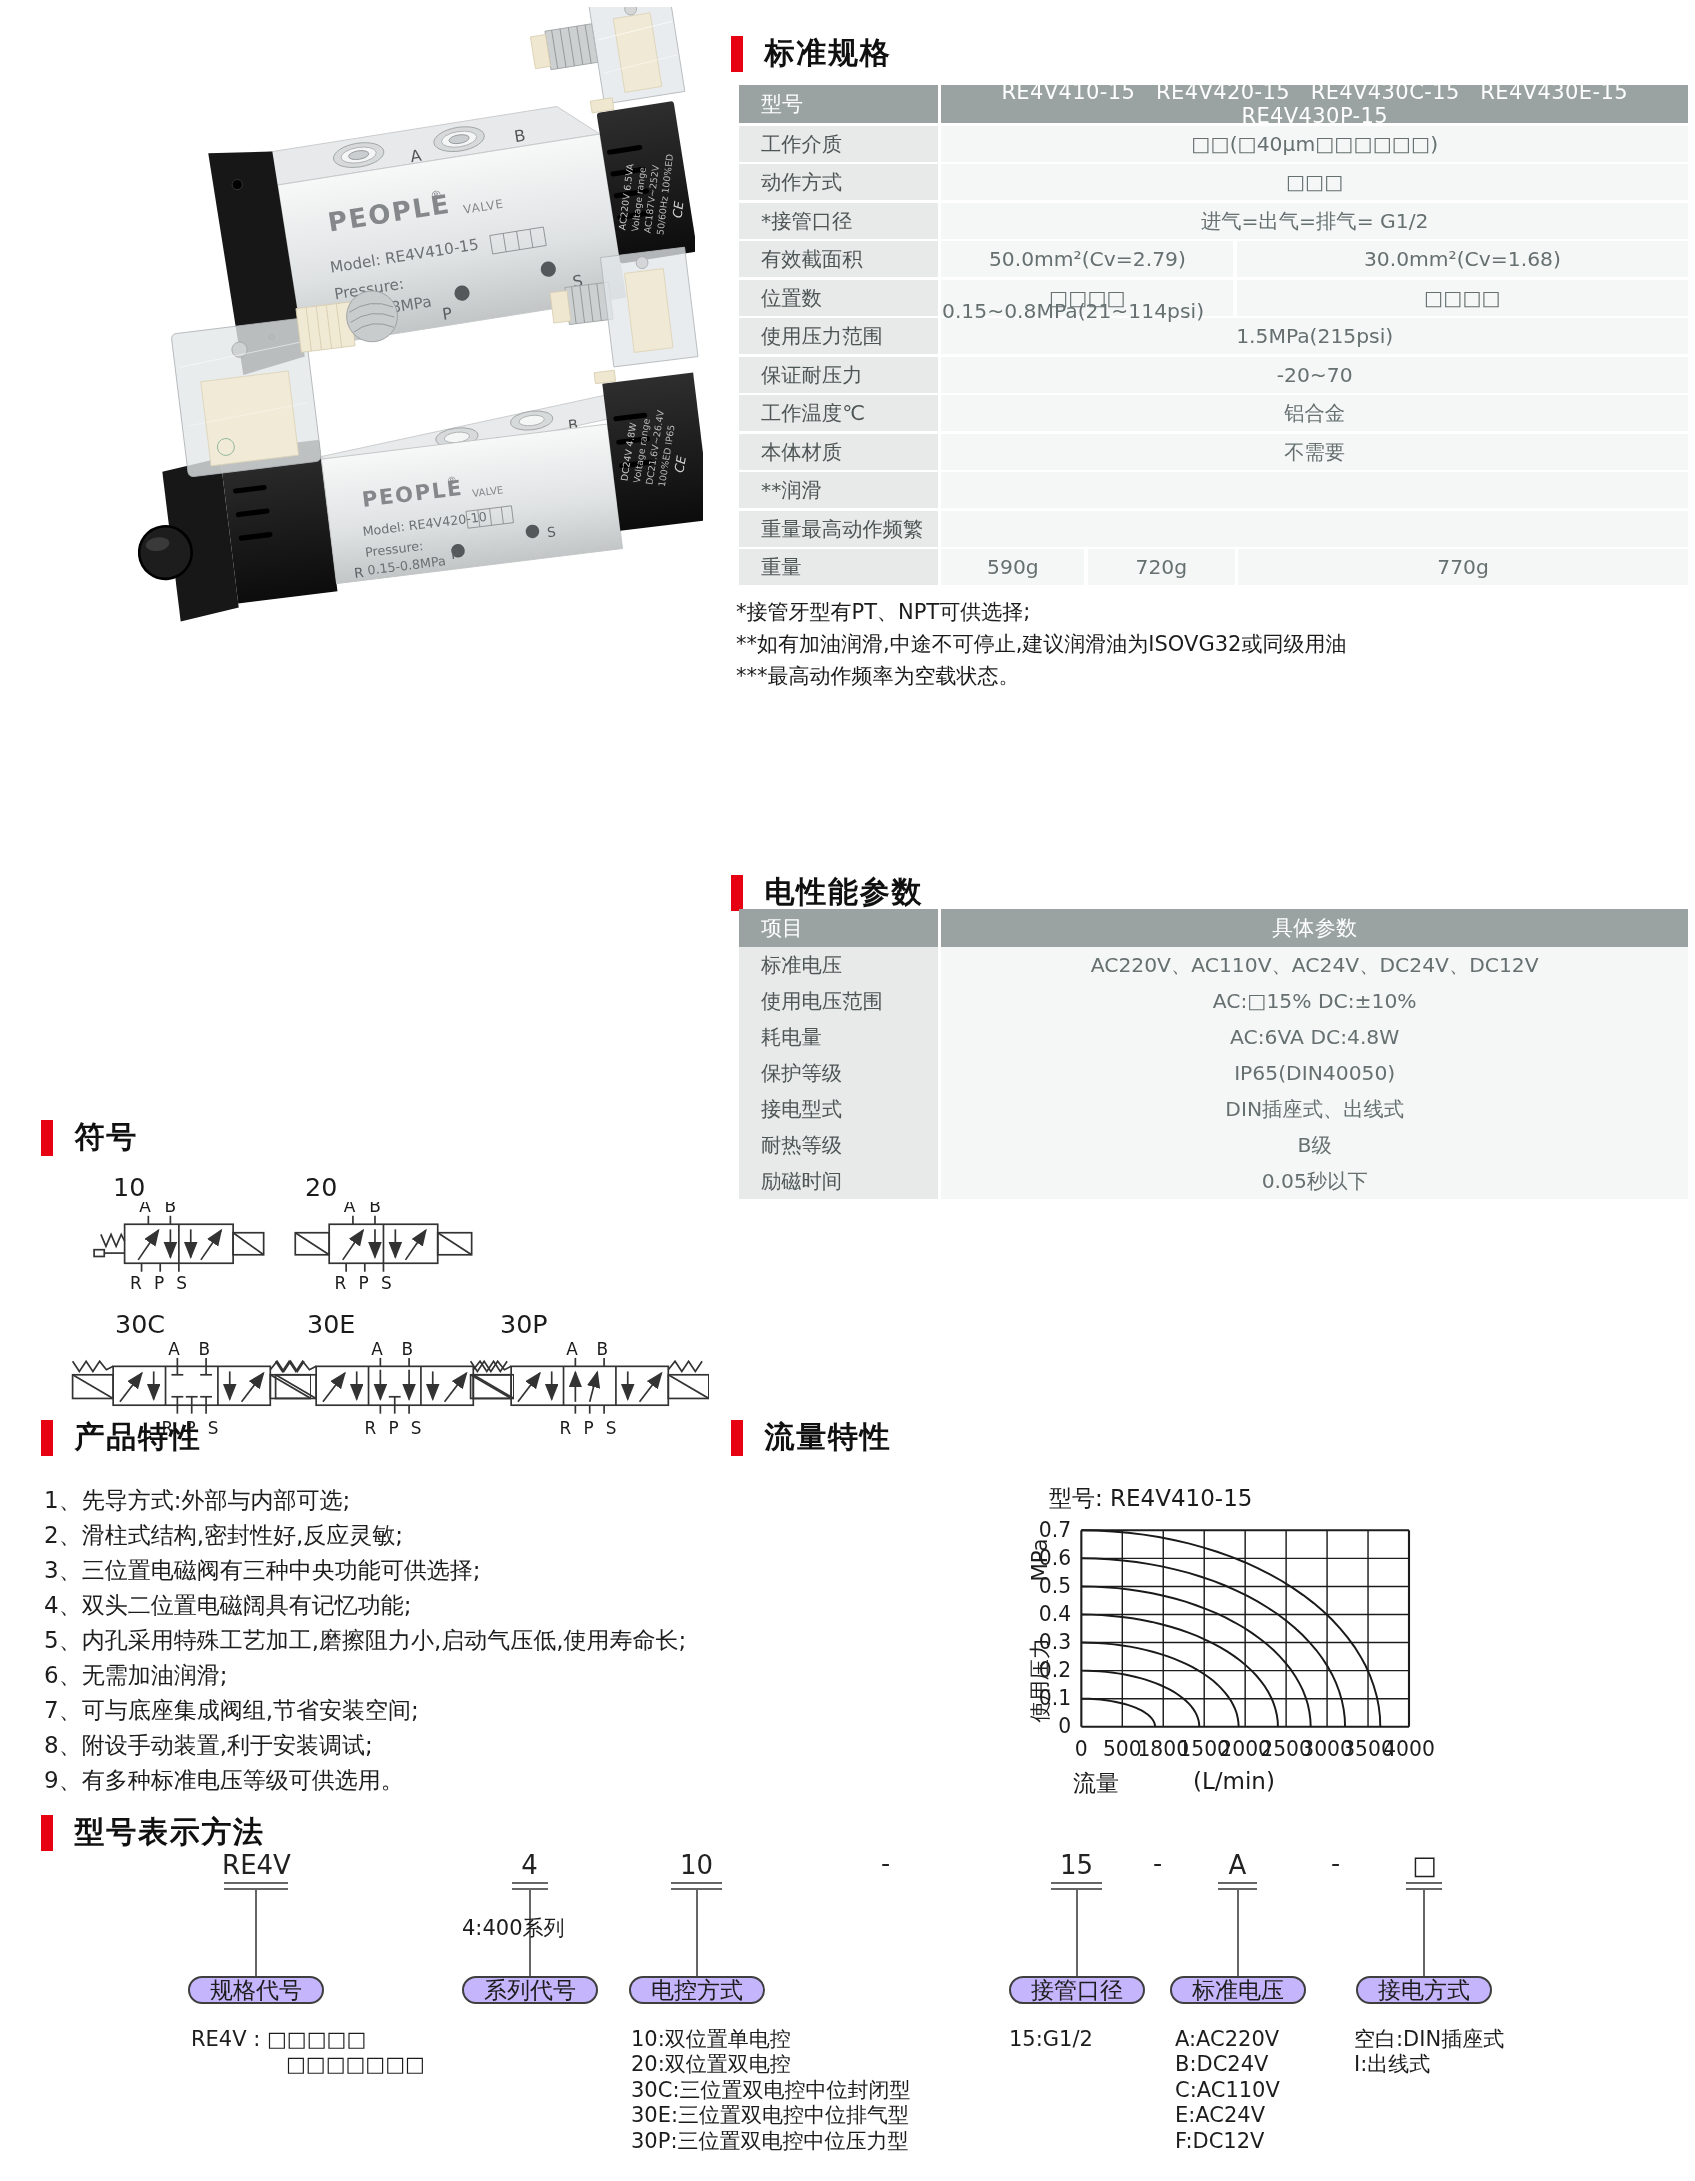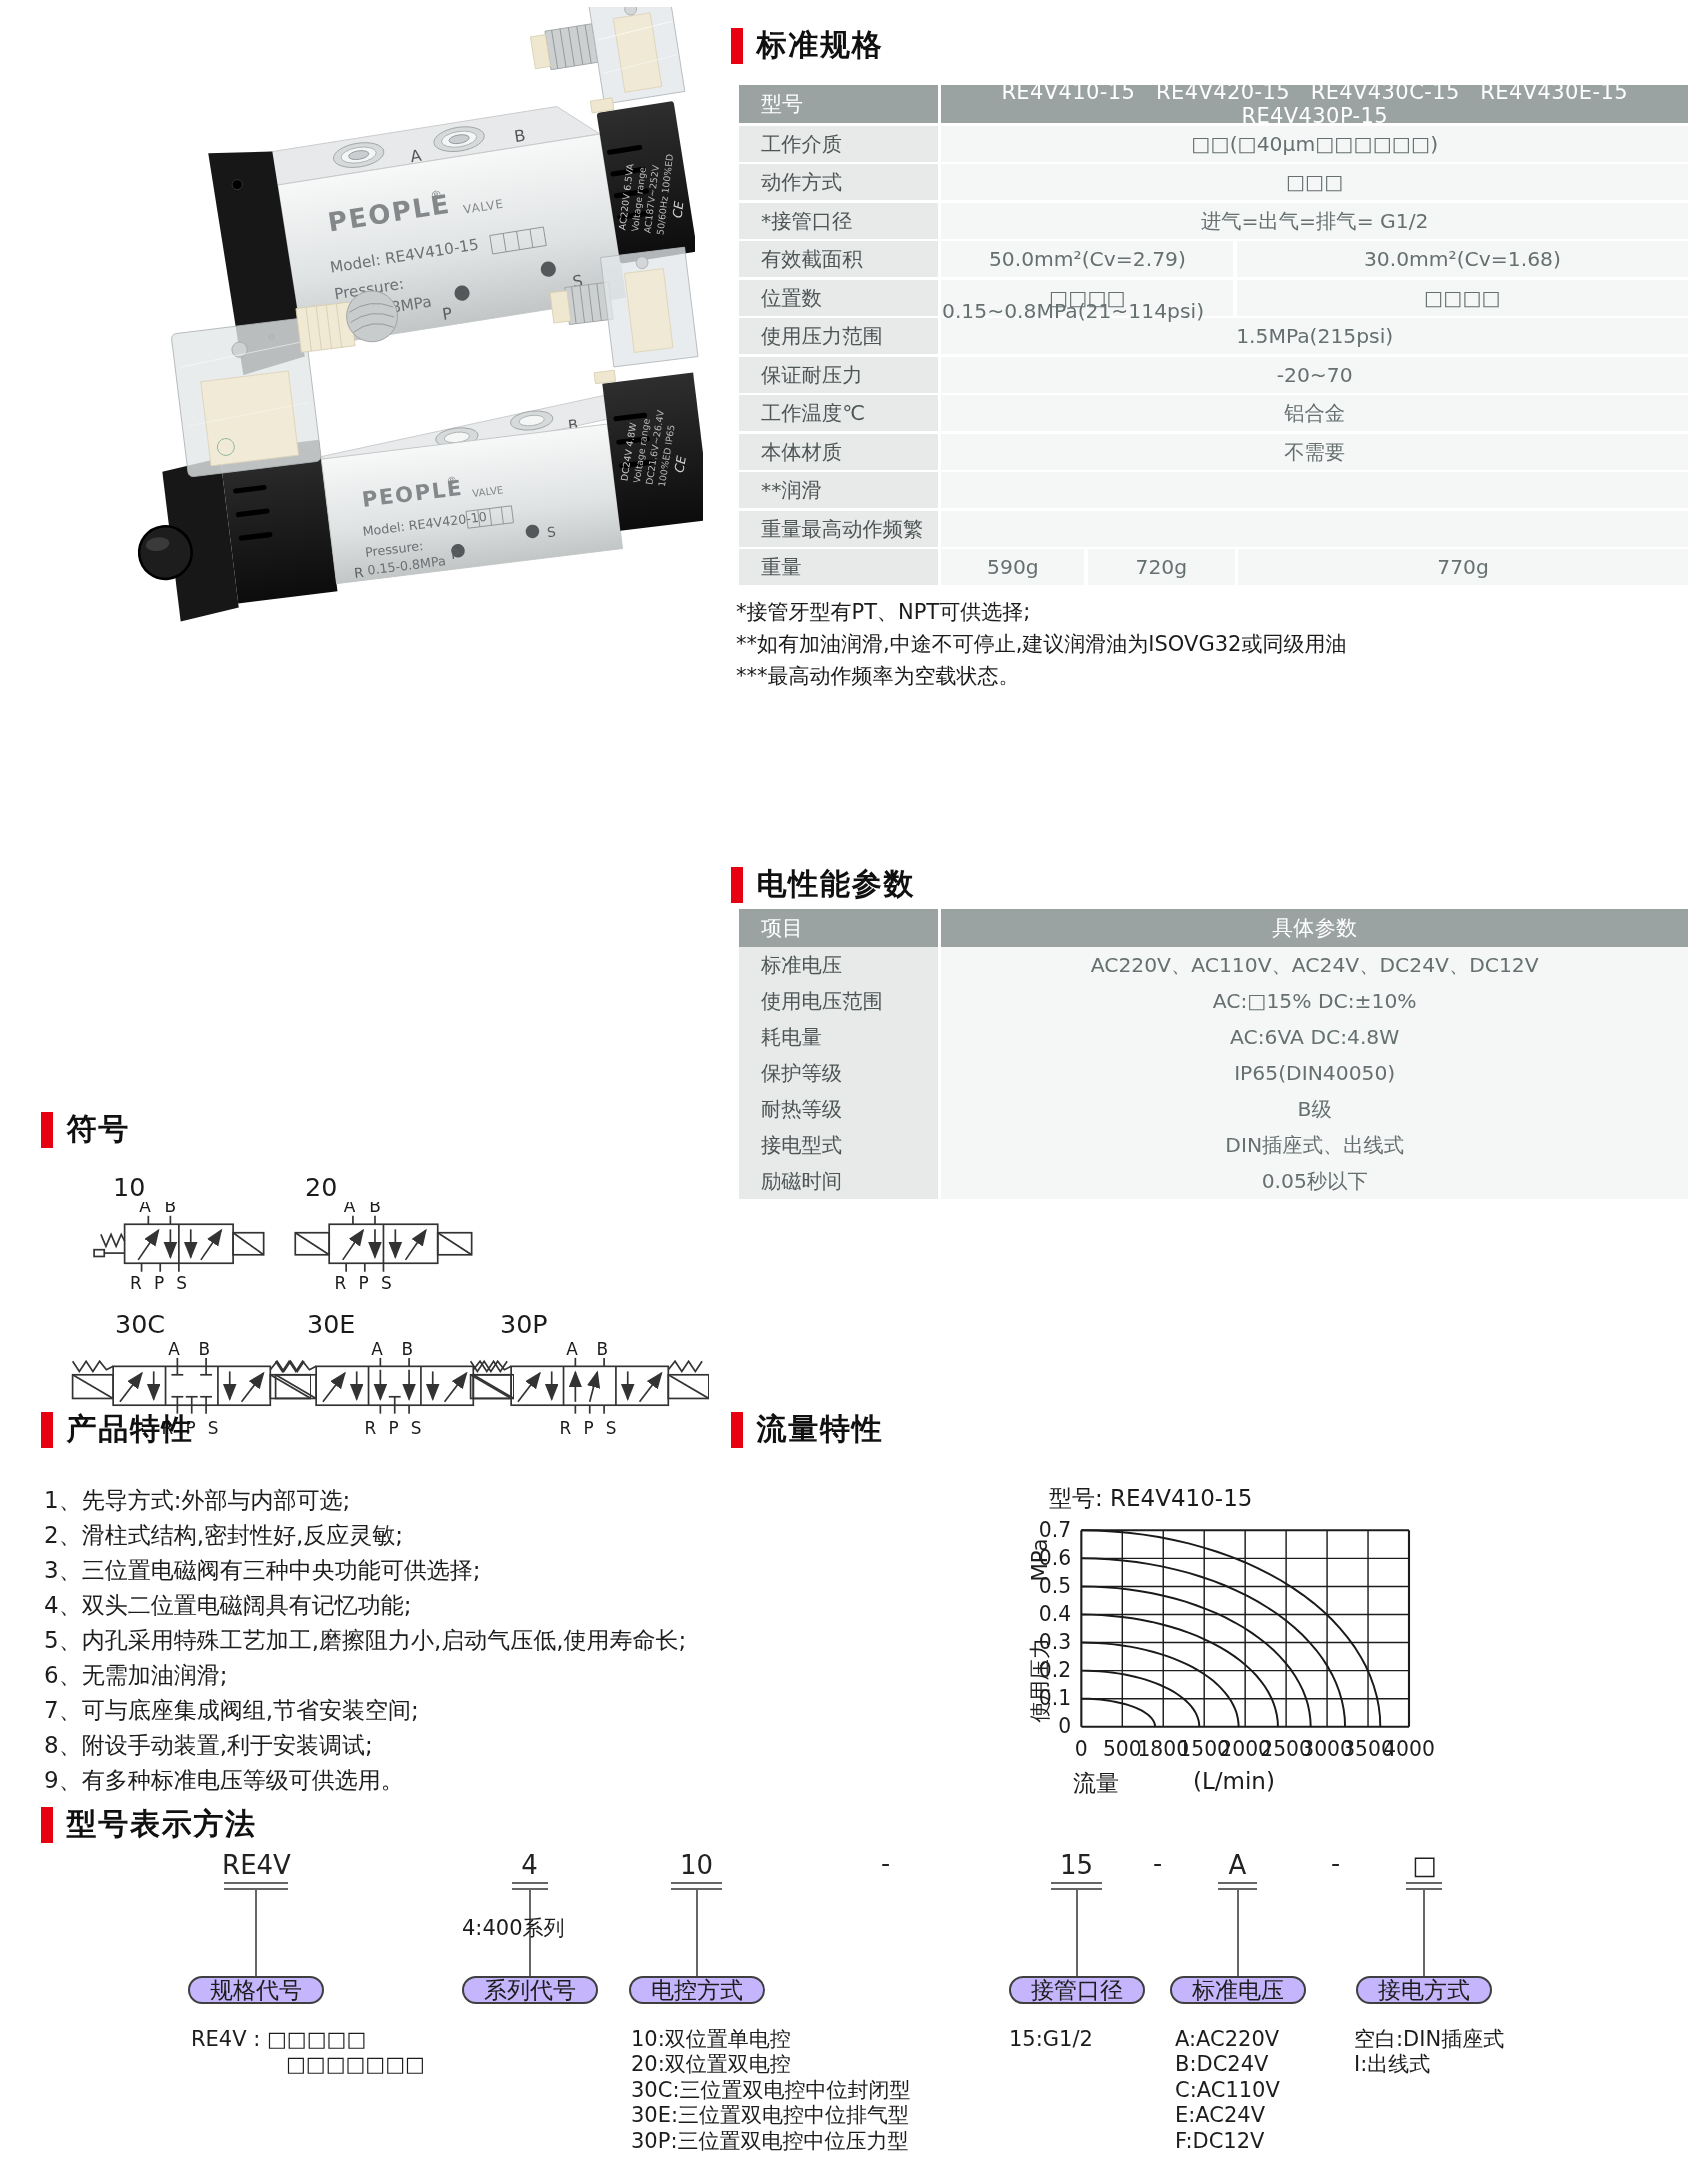--- a/index.html
+++ b/index.html
@@ -1,21 +1,21 @@
 <!DOCTYPE html>
 <html style="font-size:13.6px"><head>
 <meta charset="utf-8">
 <style>
   html,body{margin:0;padding:0;background:#fff;}
   .page{position:relative;width:1695px;height:2182px;background:#ffffff;overflow:hidden;
         font-family:"DejaVu Sans",sans-serif;color:#222;}
   
   .sec{position:absolute;display:flex;align-items:center;gap:13.6px;}
   .sec .bar{width:12px;height:36px;background:#e60012;}
-  .sec h2{margin:0;font-size:30px;font-weight:bold;color:#101010;letter-spacing:1.7px;}
+  .sec h2{margin:8px;font-size:30px;font-weight:bold;color:#101010;letter-spacing:1.7px;}
   
   .tbl{position:absolute;font-size:20.3px;color:#667070;}
   .tr{display:flex;margin-bottom:2.5px;}
   .tl{flex:0 0 199px;background:#e8eaea;color:#4e5555;display:flex;align-items:center;
       padding-left:22px;box-sizing:border-box;height:36px;margin-right:3.4px;white-space:nowrap;}
   .tv{flex:1;background:#f5f6f6;display:flex;align-items:center;justify-content:center;height:36px;text-align:center;}
   .tv + .tv{margin-left:3.4px;}
   .tr.th .tl,.tr.th .tv{background:#9aa2a2;color:#ffffff;height:38px;font-size:21px;}
   .tr.th .tv{word-spacing:13.6px;letter-spacing:0.4px;}
   .w344{flex:0 0 292px;} .w169{flex:0 0 143px;} .w174{flex:0 0 147px;}
@@ -285,26 +285,26 @@
       </div>
     <div class="tr">
         <div class="tl">耗电量</div>
         <div class="tv">AC:6VA  DC:4.8W</div>
       </div>
     <div class="tr">
         <div class="tl">保护等级</div>
         <div class="tv">IP65(DIN40050)</div>
       </div>
     <div class="tr">
+        <div class="tl">接电型式</div>
+        <div class="tv">DIN插座式、出线式</div>
+      </div>
+    <div class="tr">
         <div class="tl">耐热等级</div>
         <div class="tv">B级</div>
-      </div>
-    <div class="tr">
-        <div class="tl">接电型式</div>
-        <div class="tv">DIN插座式、出线式</div>
       </div>
     <div class="tr">
         <div class="tl">励磁时间</div>
         <div class="tv">0.05秒以下</div>
       </div>
   </div>
 
   <div class="sec" style="left:41px;top:1109px">
     <span class="bar"></span>
     <h2>符号</h2>

